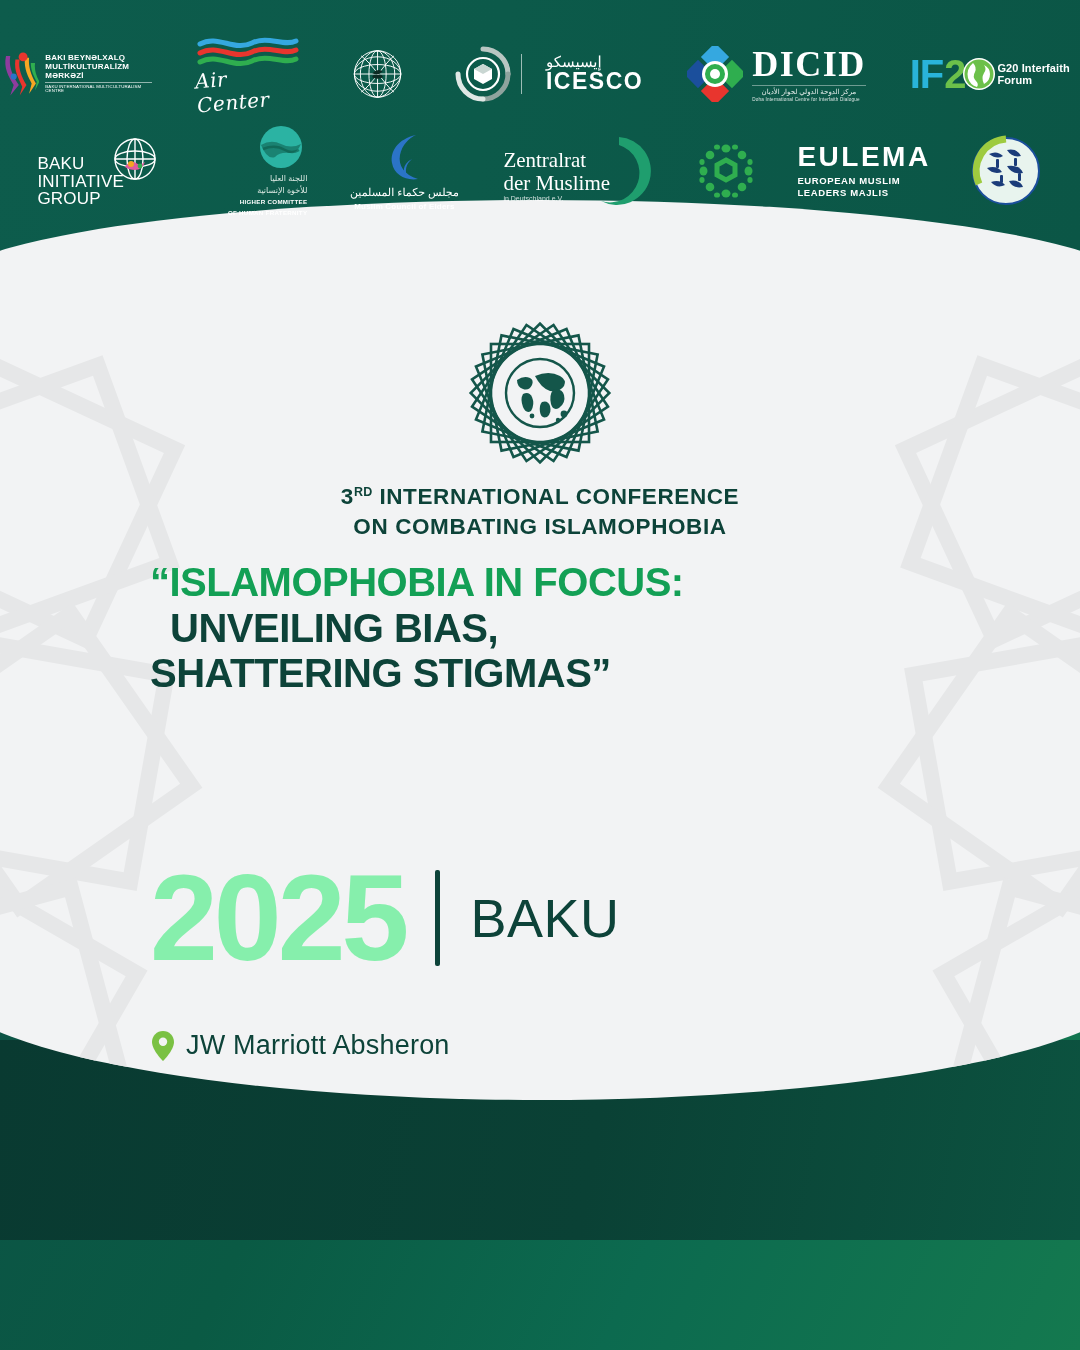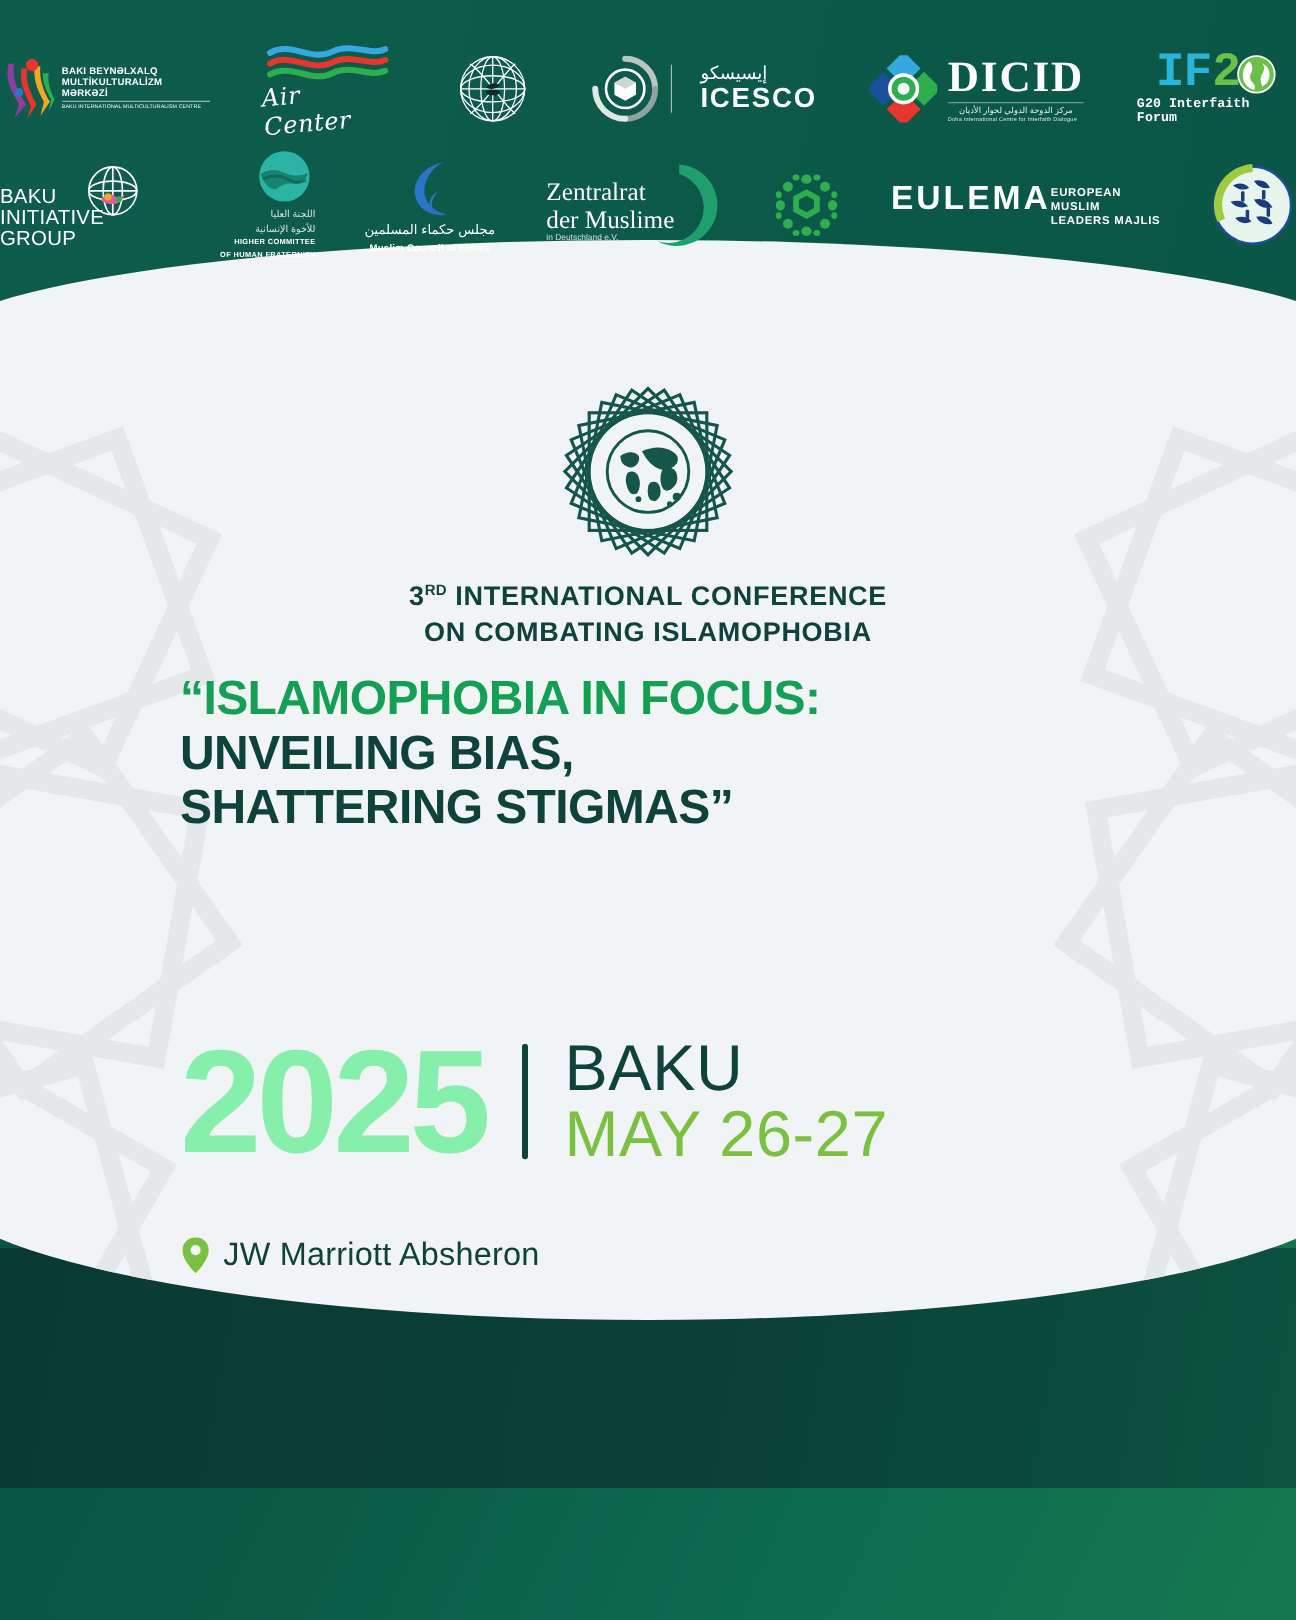--- a/index.html
+++ b/index.html
@@ -98,21 +98,21 @@
   
   .l-dicid{ gap:9px; }
   .dicid-mark{ width:56px; height:56px; }
   .dicid-txt{ display:flex; flex-direction:column; align-items:flex-start; }
   .dicid-en{ font-family:"Liberation Serif", serif; font-size:36px; font-weight:700; letter-spacing:1.5px; line-height:1; }
   .dicid-ar{ font-size:7px; direction:rtl; opacity:.9; margin-top:3px;
              border-top:1px solid rgba(255,255,255,.45); padding-top:2px; width:100%; text-align:center;}
   .dicid-sub{ font-size:4.6px; letter-spacing:.2px; opacity:.85; margin-top:1.5px; }
 
   
-  .l-if20{ flex-direction:column; gap:1px;font-family:Liberation Mono, monospace; }
+  .l-if20{ flex-direction:row; gap:1px; }
   .if20-top{ display:flex; align-items:center; }
   .if20-if{ font-size:40px; font-weight:800; letter-spacing:-1px; color:#29b4d9; line-height:.9; }
   .if20-2{ font-size:40px; font-weight:800; color:#6cc04a; line-height:.9; margin-left:1px;}
   .if20-globe{ width:34px; height:34px; margin-left:-4px; }
   .if20-sub{ font-size:11px; font-weight:700; letter-spacing:.1px; }
 
   
   .l-big{ position:relative; width:128px; height:80px; }
   .big-globe{ position:absolute; right:4px; top:2px; width:52px; height:52px; }
   .big-txt{ position:absolute; left:0; top:24px; font-size:17px; font-weight:400;
@@ -133,21 +133,21 @@
   
   .l-zdm{ position:relative; width:160px; height:76px; }
   .zdm-arc{ position:absolute; right:6px; top:2px; width:72px; height:72px; }
   .zdm-txt{ position:absolute; left:2px; top:16px; font-family:"Liberation Serif", serif;
             font-size:21px; line-height:1.08; }
   .zdm-sub{ font-size:7px; font-family:"Liberation Sans", sans-serif; opacity:.8; margin-top:1px; }
 
   
   .l-eulema{ gap:12px; }
   .eulema-mark{ width:54px; height:54px; }
-  .eulema-txt{ display:flex; flex-direction:row; align-items:flex-start;margin-left:32px; }
+  .eulema-txt{ display:flex; flex-direction:column; align-items:flex-start;margin-left:32px; }
   .eulema-name{ font-size:28px; font-weight:800; letter-spacing:2.5px; line-height:1; }
   .eulema-sub{ font-size:9.5px; font-weight:700; letter-spacing:.6px; line-height:1.25; margin-top:4px; }
 
   
   .l-calli{ width:74px; height:74px; }
 
   
   .emblem-wrap{
     position:absolute; left:0; top:318px; width:1080px;
     display:flex; flex-direction:column; align-items:center; z-index:6;
@@ -164,21 +164,21 @@
   }
   .conf-name sup{ font-size:12.5px; vertical-align:super; letter-spacing:.3px; }
 
   
   .headline{
     position:absolute; left:150px; top:560px; width:860px; z-index:6;
     font-size:40px; font-weight:800; line-height:1.14;
     letter-spacing:-.5px; color:#0d4339;
   }
   .headline .hl1{ color:#13a055; display:block; }
-  .headline .hl2{ display:block; }
+  .headline .hl2{ display:block;margin-left:20px; }
   .headline .hl3{ display:block; }
 
   
   .date-block{
     position:absolute; left:150px; top:862px; z-index:6;
     display:flex; align-items:center; gap:30px;
   }
   .year{
     font-size:122px; font-weight:800; color:#86efac; line-height:.92;
     letter-spacing:-4px;
@@ -479,21 +479,20 @@
     <span class="hl1">“ISLAMOPHOBIA IN FOCUS:</span>
     <span class="hl2">UNVEILING BIAS,</span>
     <span class="hl3">SHATTERING STIGMAS”</span>
   </div>
 
   <div class="date-block">
     <div class="year">2025</div>
     <div class="divider"></div>
     <div class="city-date">
       <div class="city">BAKU</div>
-      <div class="dates">MAY 26-27</div>
     </div>
   </div>
 
   <div class="venue">
     <svg class="pin" viewBox="0 0 22 30">
       <path d="M11 0 C4.9 0 0 4.9 0 11 C0 19.3 11 30 11 30 C11 30 22 19.3 22 11 C22 4.9 17.1 0 11 0 Z" fill="#7ac143"></path>
       <circle cx="11" cy="10.8" r="4.2" fill="#f2f3f4"></circle>
     </svg>
     <div class="venue-txt">JW Marriott Absheron</div>
   </div>

